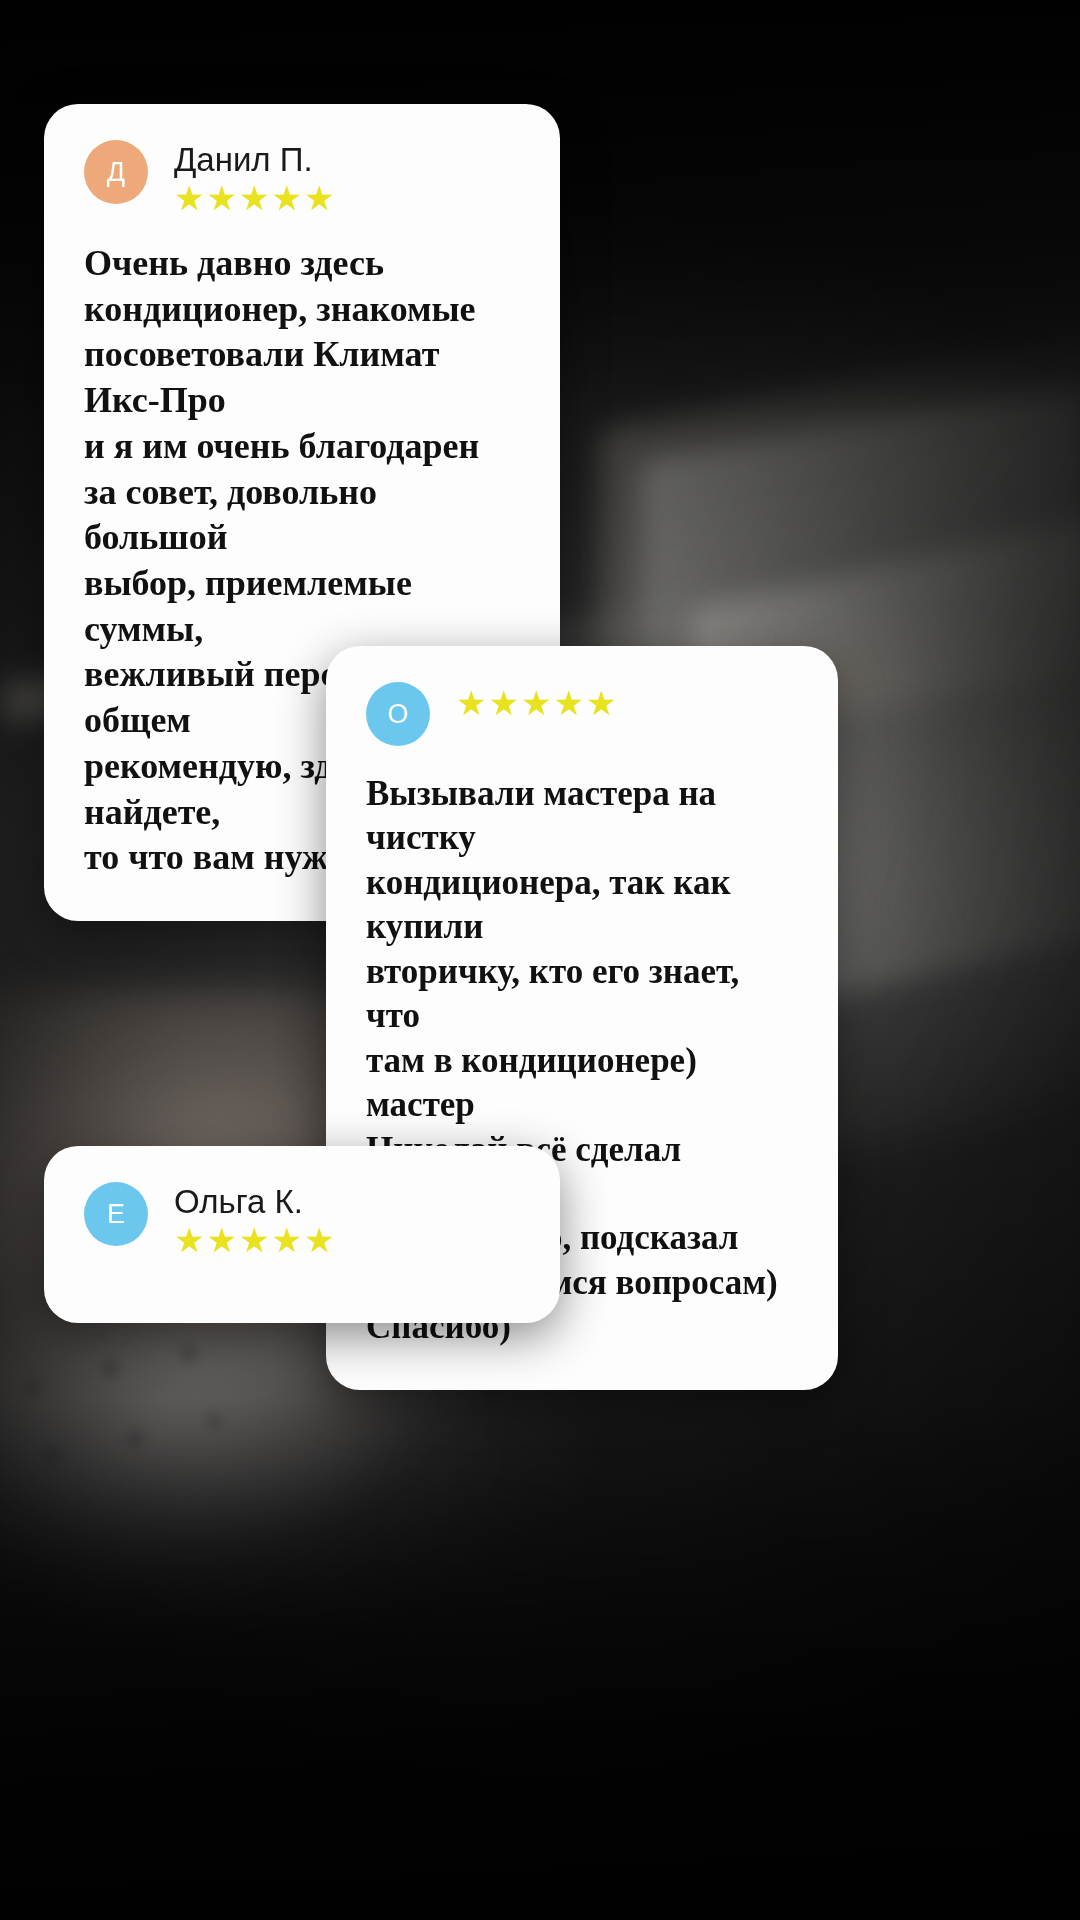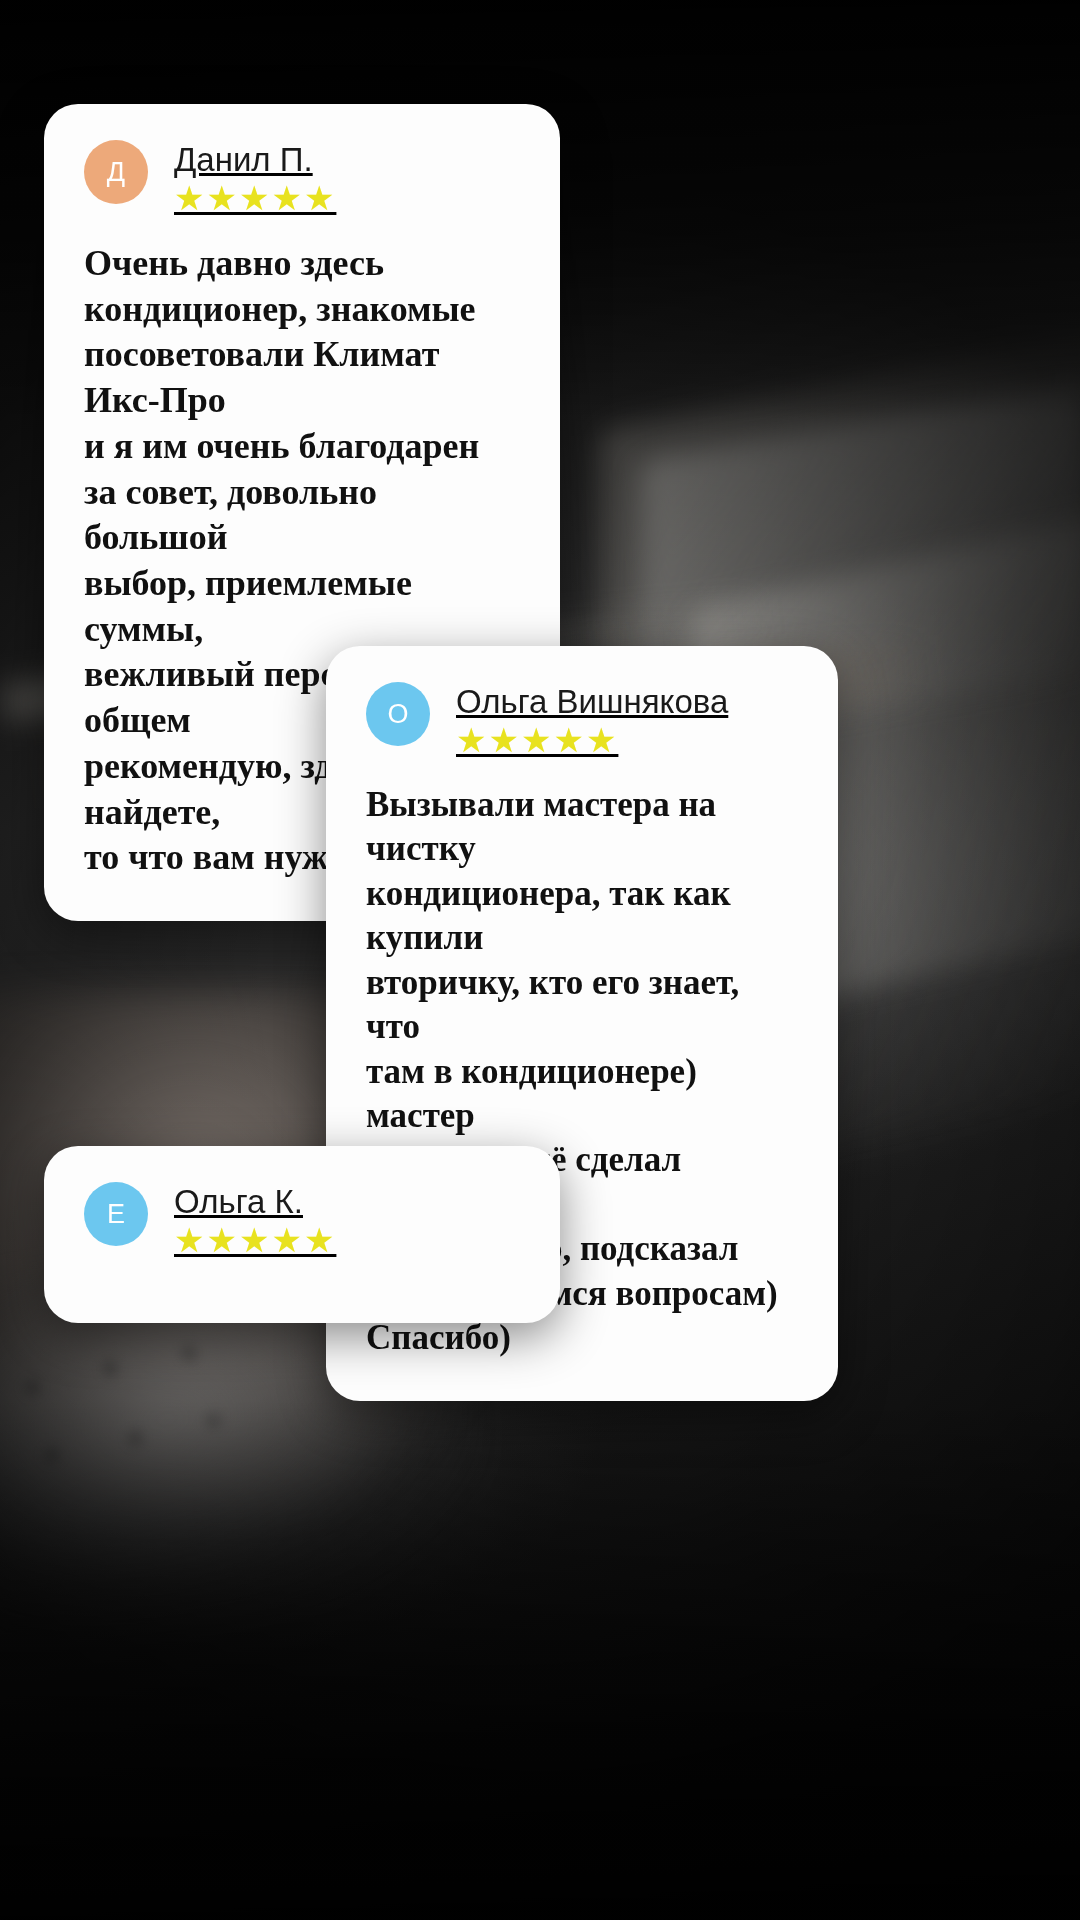--- a/index.html
+++ b/index.html
@@ -119,21 +119,21 @@
   .avatar {
     flex: 0 0 auto;
     width: 64px; height: 64px;
     border-radius: 50%;
     display: flex; align-items: center; justify-content: center;
     color: #ffffff;
     font-size: 27px;
     font-family: "Liberation Sans", sans-serif;
   }
 
-  .head-text { padding-top: 2px; text-decoration: underline; }
+  .head-text { padding-top: 2px; }
 
   .reviewer-name {
     font-size: 33px;
     color: #1a1a1a;
     font-family: "Liberation Sans", sans-serif;
     line-height: 1.12;
     white-space: nowrap;
   }
 
   .stars {
@@ -192,21 +192,20 @@
 выбор, приемлемые суммы,
 вежливый персонал, в общем
 рекомендую, здесь вы найдете,
 то что вам нужно</div>
   </div>
 
   <div class="card card-2">
     <div class="card-head">
       <div class="avatar" style="background:#6cc7ef;">О</div>
       <div class="head-text">
-        <div class="reviewer-name">Ольга Вишнякова</div>
         <div class="stars">★★★★★</div>
       </div>
     </div>
     <div class="review-text">Вызывали мастера на чистку
 кондиционера, так как купили
 вторичку, кто его знает, что
 там в кондиционере) мастер
 Николай всё сделал быстро,
 качественно, подсказал
 по имеющимся вопросам)

